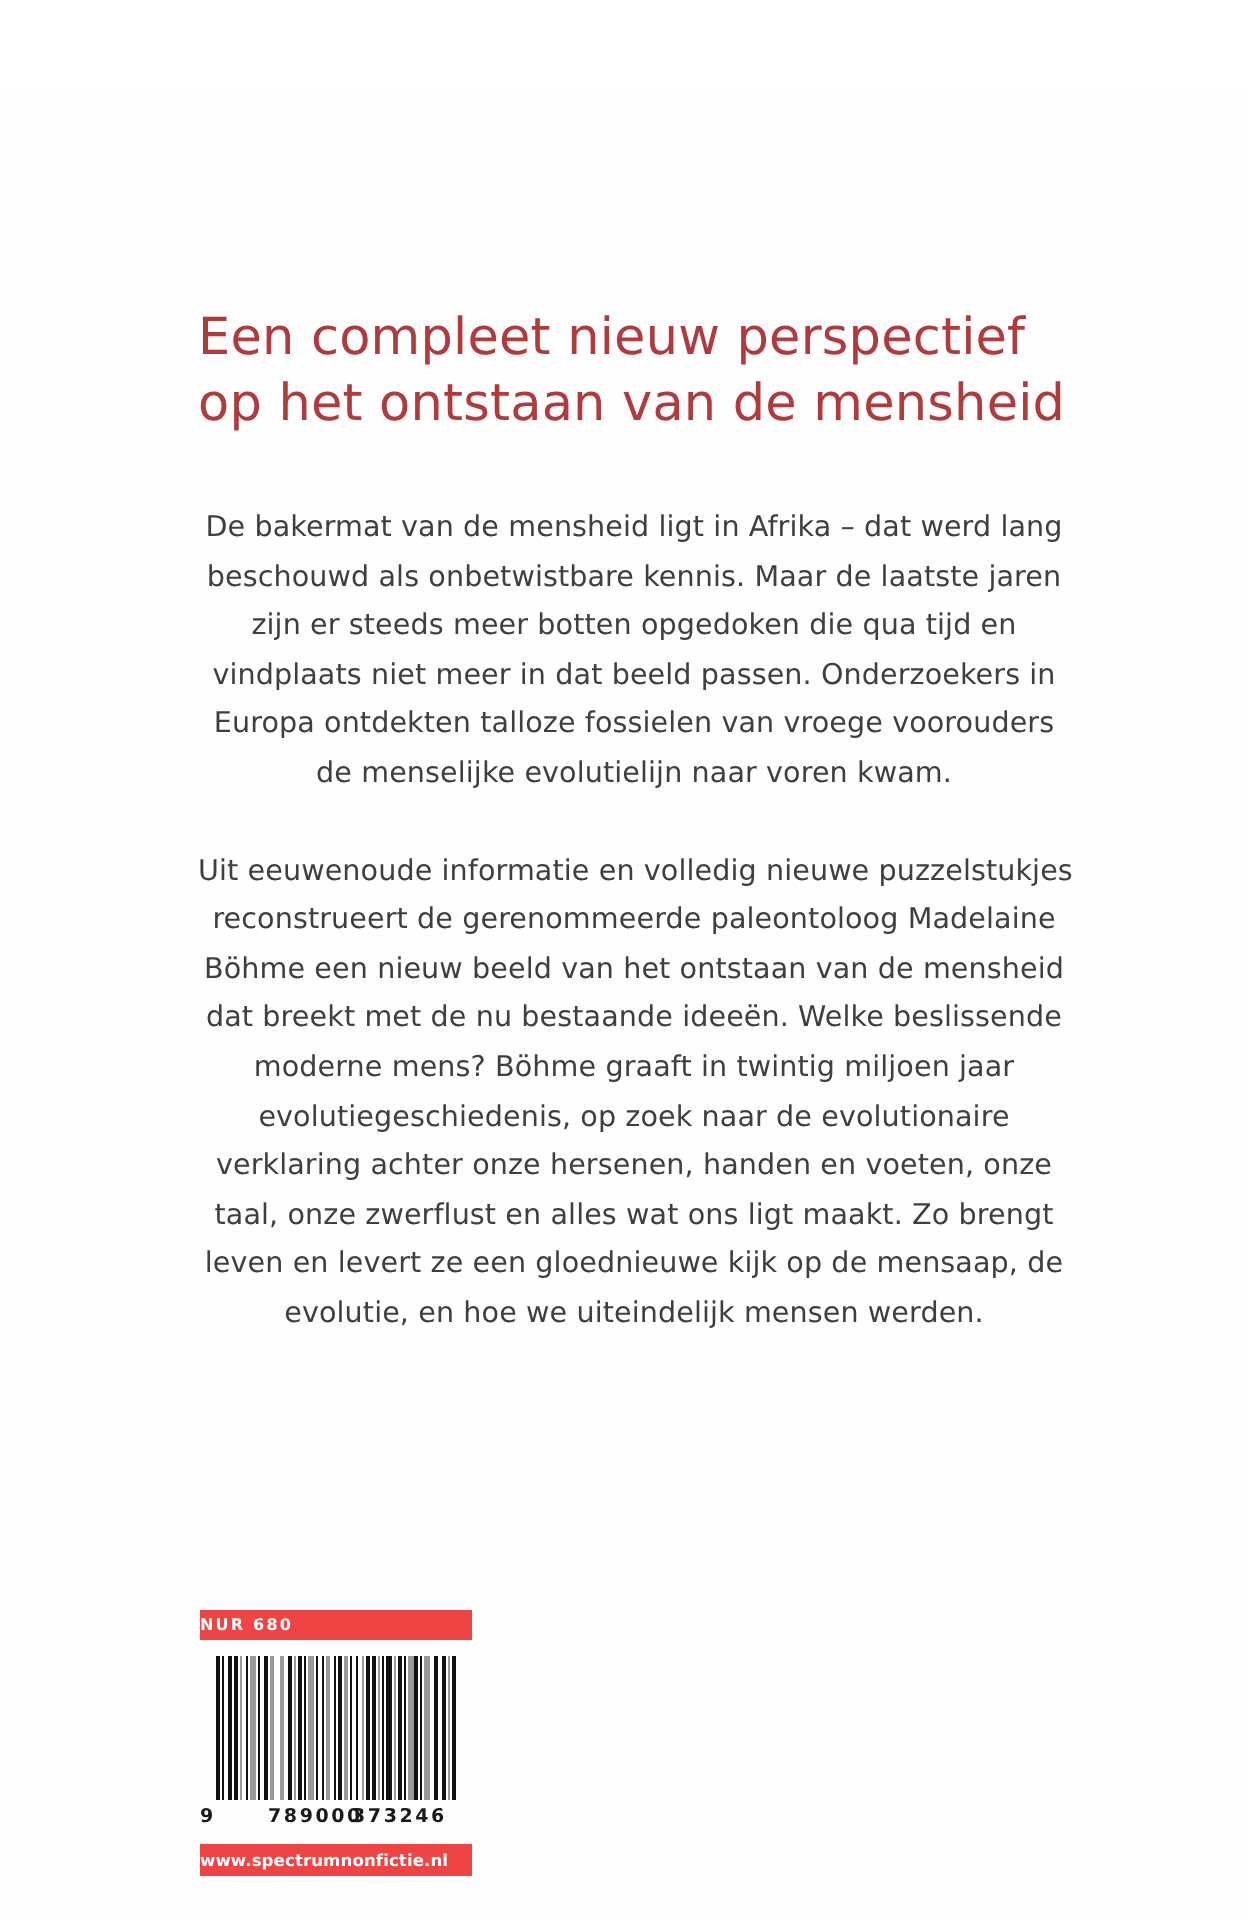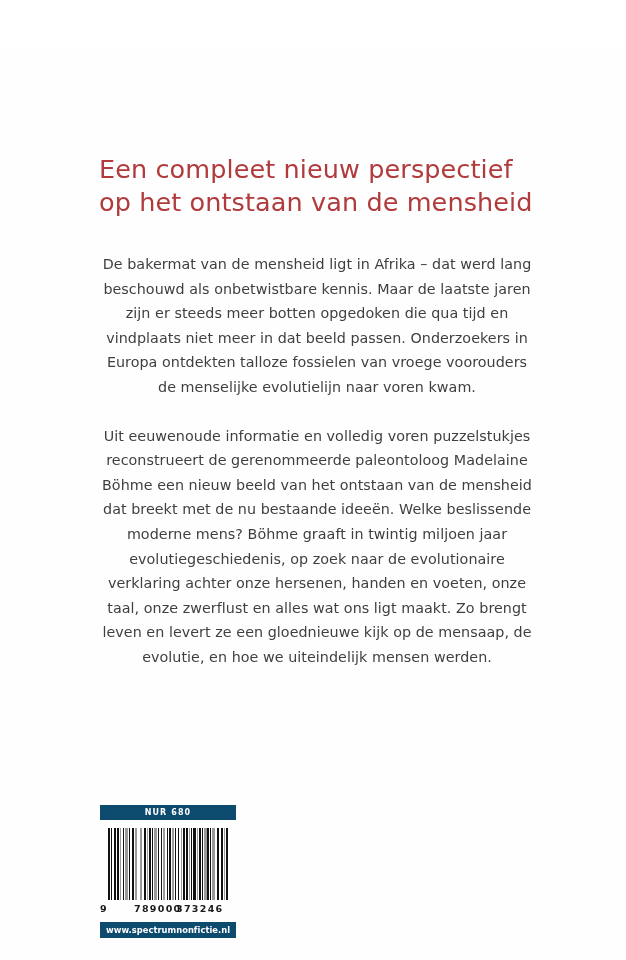--- a/index.html
+++ b/index.html
@@ -60,23 +60,22 @@
 
   
   .barcode-block {
     position: absolute;
     left: 100px;
     top: 760px;
     width: 136px;
   }
   .nur-bar,
   .site-bar {
-    background: #0c4a6e;
+    background: #ef4444;
     color: #ffffff;
-    text-align: center;
     font-family: "DejaVu Sans", sans-serif;
     font-weight: 700;
     box-sizing: border-box;
   }
   .nur-bar {
     height: 15px;
     line-height: 15px;
     font-size: 8px;
     letter-spacing: 1.1px;
   }
@@ -142,21 +141,21 @@
   <div class="body-copy">
     <p>
         <span class="ln">De bakermat van de mensheid ligt in Afrika – dat werd lang</span>
         <span class="ln">beschouwd als onbetwistbare kennis. Maar de laatste jaren</span>
         <span class="ln">zijn er steeds meer botten opgedoken die qua tijd en</span>
         <span class="ln">vindplaats niet meer in dat beeld passen. Onderzoekers in</span>
         <span class="ln">Europa ontdekten talloze fossielen van vroege voorouders</span>
         <span class="ln">de menselijke evolutielijn naar voren kwam.</span>
       </p>
     <p>
-        <span class="ln">Uit eeuwenoude informatie en volledig voren puzzelstukjes</span>
+        <span class="ln">Uit eeuwenoude informatie en volledig nieuwe puzzelstukjes</span>
         <span class="ln">reconstrueert de gerenommeerde paleontoloog Madelaine</span>
         <span class="ln">Böhme een nieuw beeld van het ontstaan van de mensheid</span>
         <span class="ln">dat breekt met de nu bestaande ideeën. Welke beslissende</span>
         <span class="ln">moderne mens? Böhme graaft in twintig miljoen jaar</span>
         <span class="ln">evolutiegeschiedenis, op zoek naar de evolutionaire</span>
         <span class="ln">verklaring achter onze hersenen, handen en voeten, onze</span>
         <span class="ln">taal, onze zwerflust en alles wat ons ligt maakt. Zo brengt</span>
         <span class="ln">leven en levert ze een gloednieuwe kijk op de mensaap, de</span>
         <span class="ln">evolutie, en hoe we uiteindelijk mensen werden.</span>
       </p>

